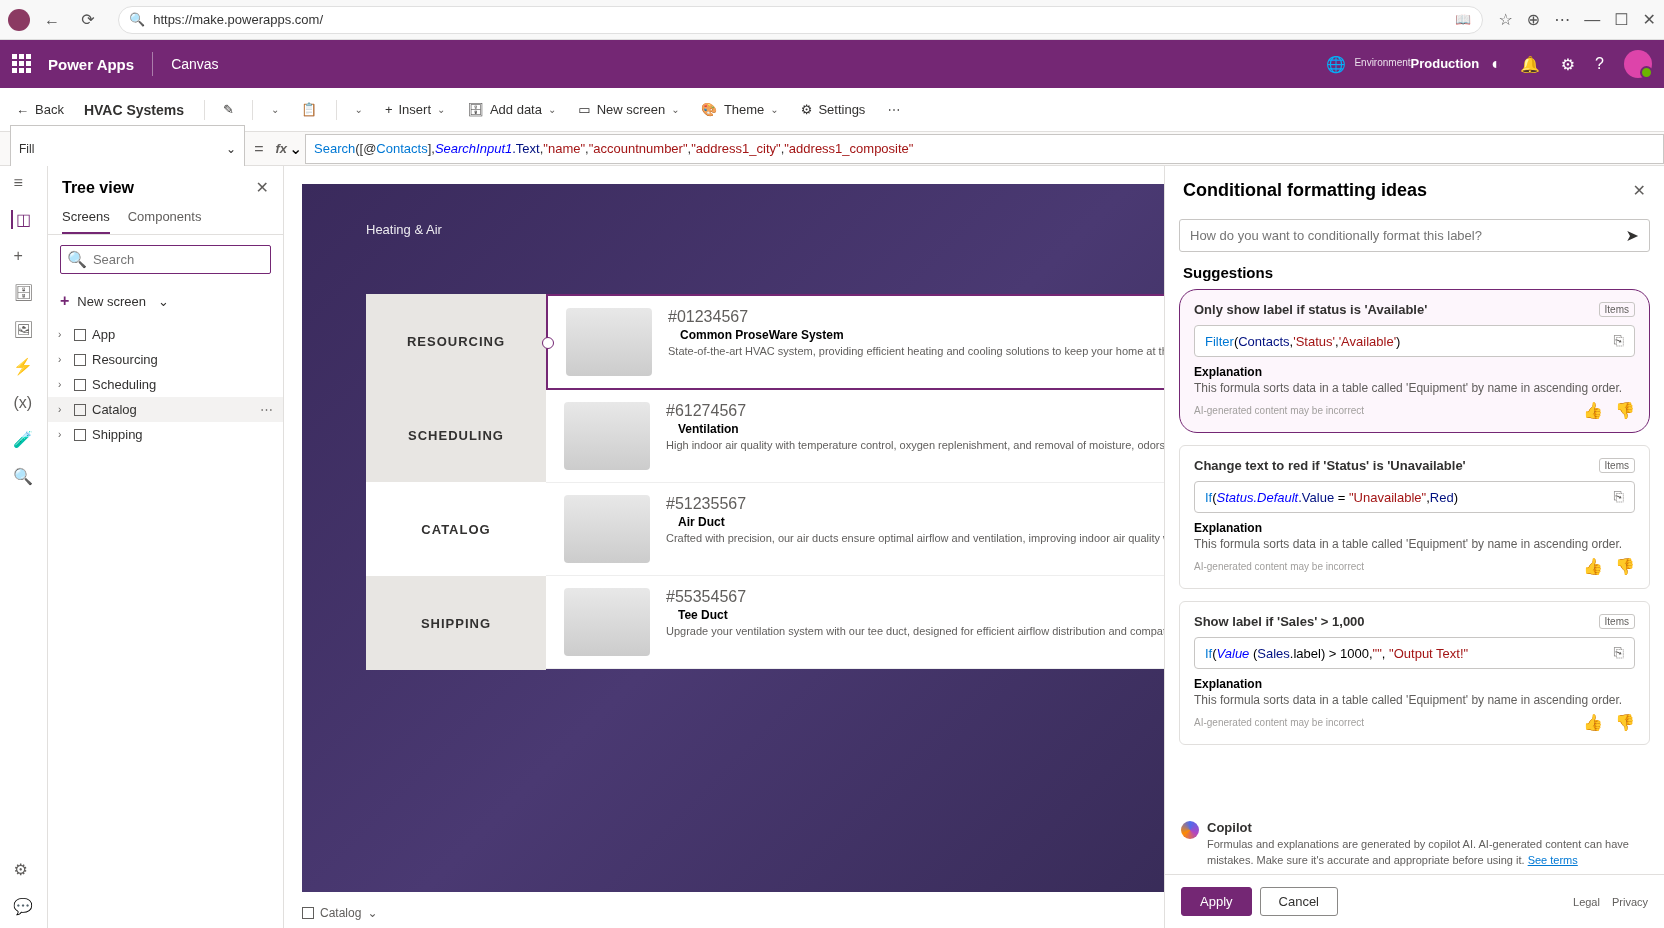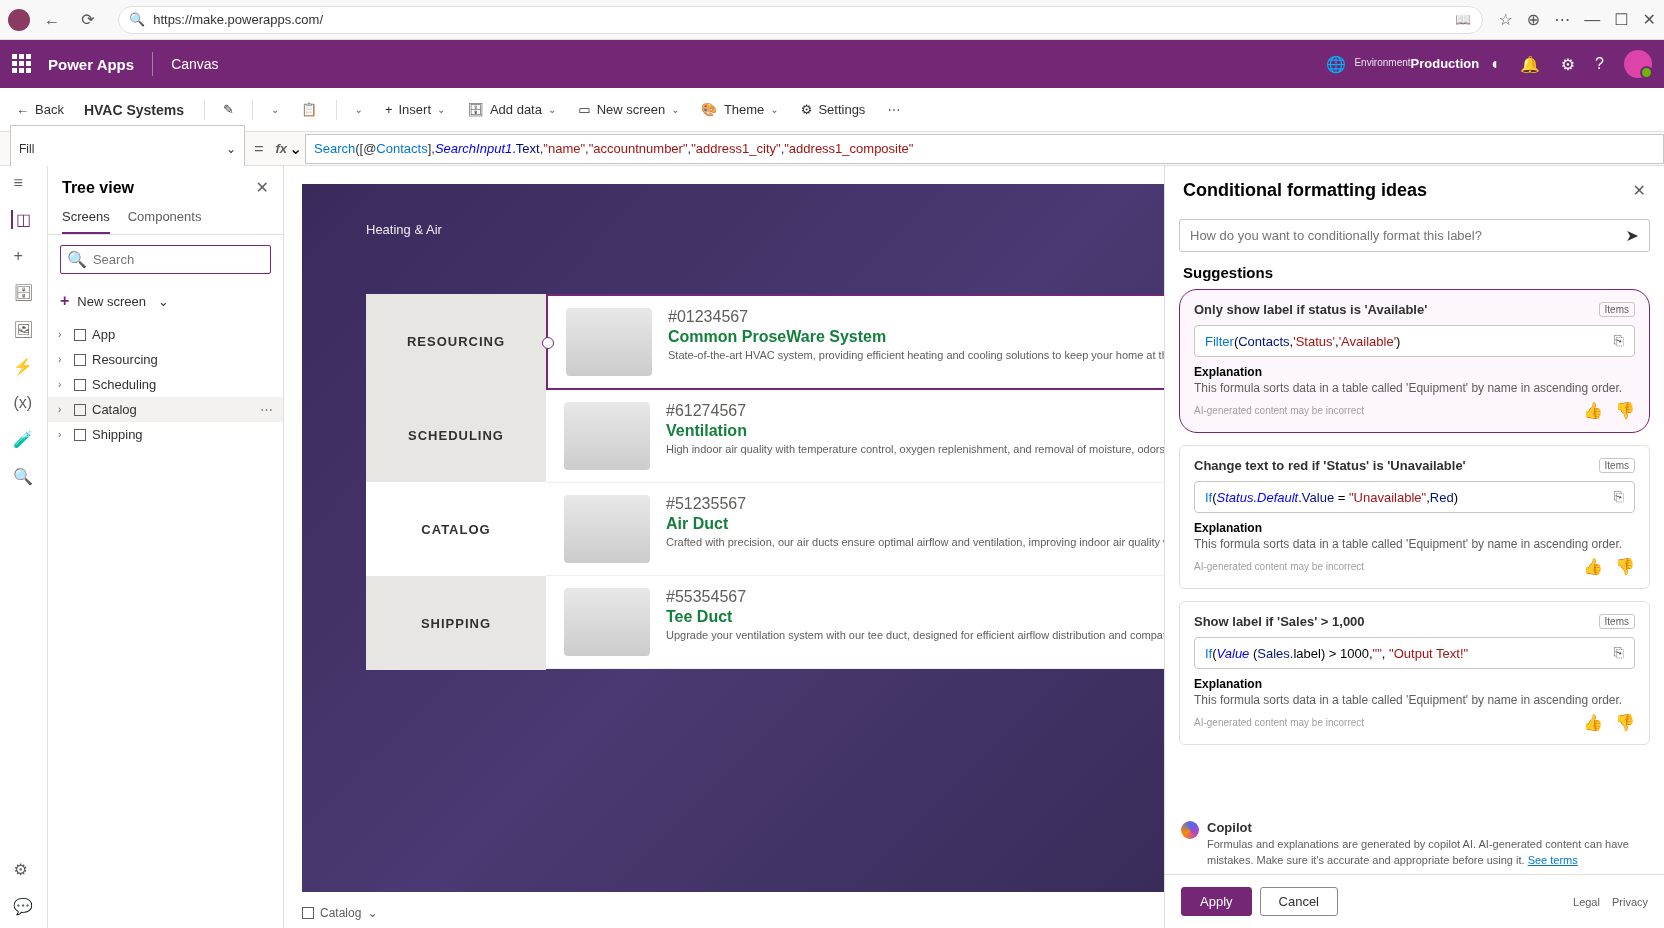--- a/index.html
+++ b/index.html
@@ -70,21 +70,21 @@
 .sidenav-item { height:94px; display:flex; align-items:center; justify-content:center; font-size:13px; letter-spacing:1px; color:#323130; font-weight:600; cursor:pointer; }
 .sidenav-item.active { background:#fff; }
 .cards { position:absolute; left:244px; top:110px; right:0; }
 .card { background:#fff; display:flex; gap:16px; padding:12px 18px; border-bottom:1px solid #eee; position:relative; }
 .card.selected { border:2px solid #742774; }
 .card.selected::before,.card.selected::after { content:''; position:absolute; width:10px; height:10px; background:#fff; border:1px solid #742774; border-radius:50%; }
 .card.selected::before { left:-6px; top:50%; margin-top:-5px; }
 .card.selected::after { right:-6px; top:-6px; display:none; }
 .card .thumb { width:86px; height:68px; background:linear-gradient(#e8e8e8,#ccc); border-radius:4px; }
 .card .body .sku { font-size:16px; color:#605e5c; }
-.card .body h4 { font-size:16px; font-weight:600; color:#15803d; margin:2px 0; }
+.card .body h4 { font-size:12px; font-weight:600; color:#000000; margin:2px 12px; }
 .card .body p { font-size:11px; color:#605e5c; line-height:1.4; }
 .bottom-bar { position:absolute; left:18px; right:0; bottom:8px; display:flex; align-items:center; gap:6px; font-size:12px; color:#605e5c; }
 .bottom-bar .chk { width:12px; height:12px; border:1px solid #605e5c; }
 .right-panel { width:500px; background:#fff; border-left:1px solid #e1dfdd; display:flex; flex-direction:column; position:absolute; right:0; top:0; bottom:0; }
 .rp-header { padding:14px 18px; display:flex; justify-content:space-between; align-items:center; }
 .rp-header h2 { font-size:18px; font-weight:600; }
 .rp-header .close { cursor:pointer; color:#605e5c; }
 .rp-search { margin:4px 14px 12px; border:1px solid #c8c6c4; border-radius:3px; display:flex; align-items:center; padding:6px 10px; }
 .rp-search input { border:none; outline:none; flex:1; font-size:13px; }
 .rp-search .send { cursor:pointer; color:#323130; }

